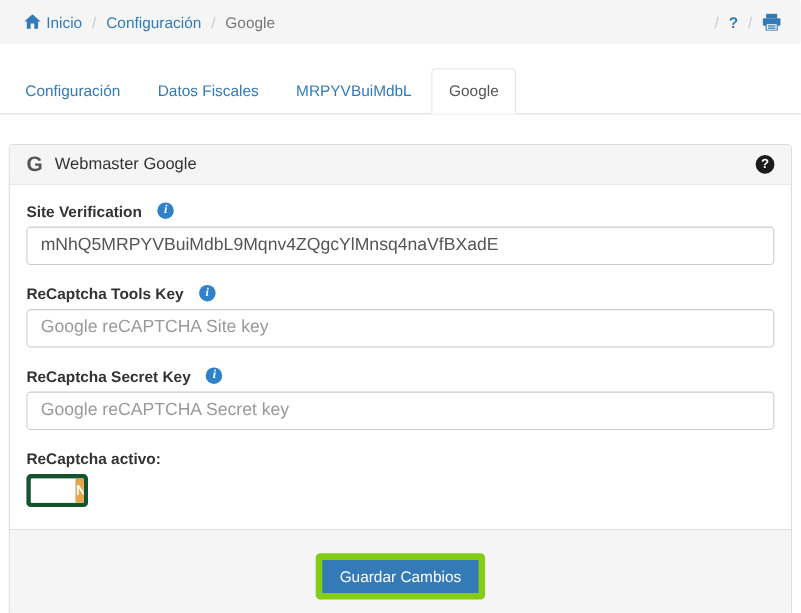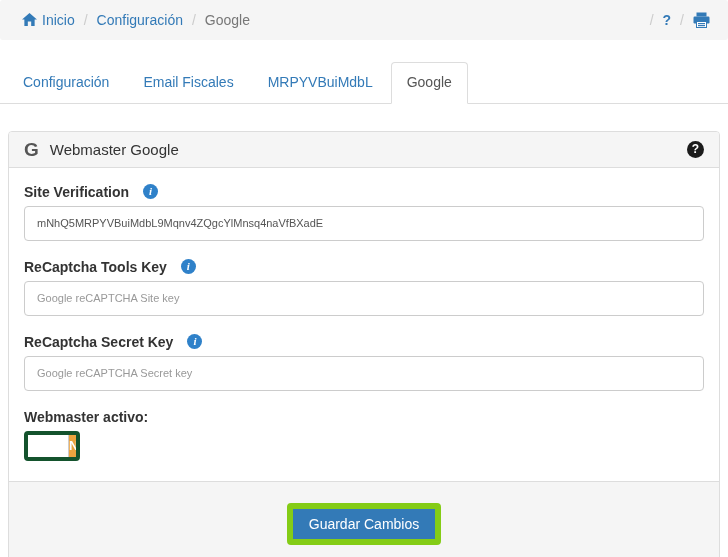--- a/index.html
+++ b/index.html
@@ -98,21 +98,21 @@
     background:#2f81c9; color:#fff;
     font-family:"Liberation Serif", serif;
     font-style:italic; font-weight:700; font-size:11px;
     display:inline-flex; align-items:center; justify-content:center;
     cursor:pointer; line-height:1;
   }
   .form-control {
     width:100%; height:35px;
     padding:6px 12px;
     font-family:"Liberation Sans", sans-serif;
-    font-size:11px; color:#555;
+    font-size:16px; color:#555;
     border:1px solid #ccc; border-radius:4px;
     background:#fff; outline:none;
   }
   .form-control::placeholder { color:#999; opacity:1; }
 
   
   .toggle-group { margin-bottom:12px; }
   .toggle {
     width:56px; height:30px;
     border:4px solid #14532d;
@@ -181,21 +181,21 @@
         <rect x="3.5" y="9.5" width="10" height="6" fill="#ffffff" stroke="#337ab7"></rect>
         <rect x="5" y="11" width="7" height="1.2" fill="#337ab7"></rect>
         <rect x="5" y="13" width="7" height="1.2" fill="#337ab7"></rect>
       </svg>
     </span>
   </div>
 </div>
 
 <div class="tabs">
   <a class="tab">Configuración</a>
-  <a class="tab">Email Fiscales</a>
+  <a class="tab">Datos Fiscales</a>
   <a class="tab">MRPYVBuiMdbL</a>
   <a class="tab active">Google</a>
 </div>
 
 <div class="panel">
   <div class="panel-header">
     <span class="g-icon">G</span>
     <span class="panel-title">Webmaster Google</span>
     <span class="q-circle">?</span>
   </div>
@@ -220,21 +220,21 @@
 
     <div class="form-group">
       <div class="field-label">
         <span>ReCaptcha Secret Key</span>
         <span class="info-icon">i</span>
       </div>
       <input class="form-control" type="text" placeholder="Google reCAPTCHA Secret key" style="">
     </div>
 
     <div class="toggle-group">
-      <div class="field-label">Webmaster activo:</div>
+      <div class="field-label">ReCaptcha activo:</div>
       <div class="toggle">
         <div class="toggle-handle"></div>
         <div class="toggle-off">No</div>
       </div>
     </div>
 
   </div>
 
   <div class="panel-footer">
     <button class="btn-primary">Guardar Cambios</button>

